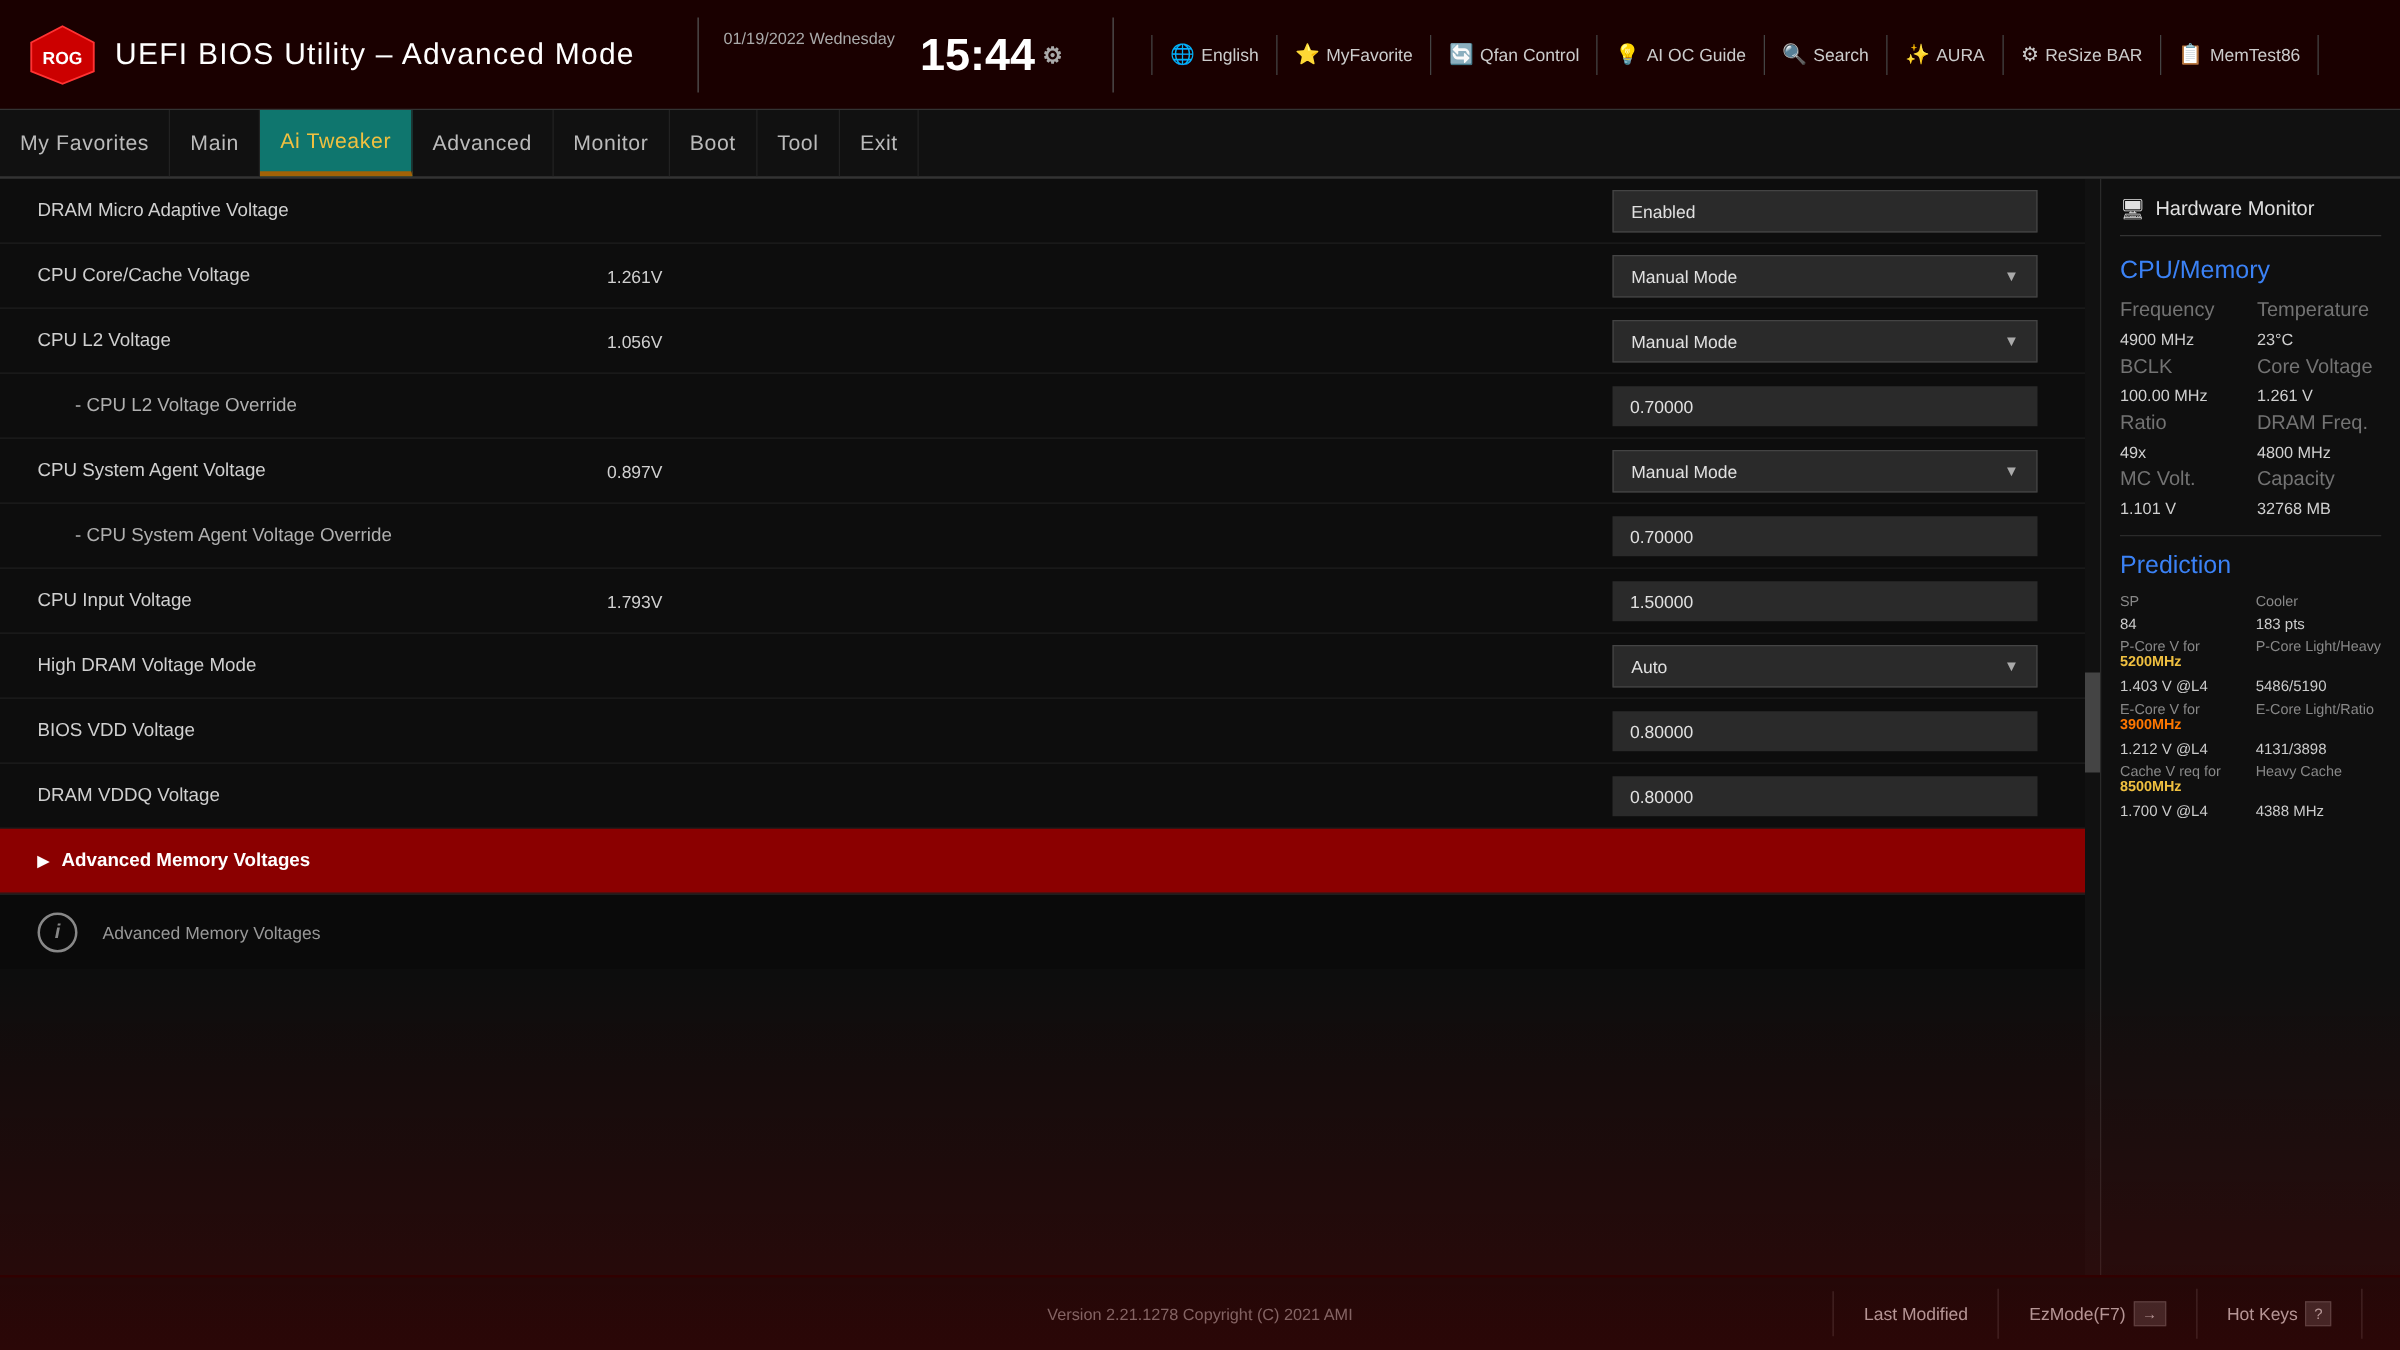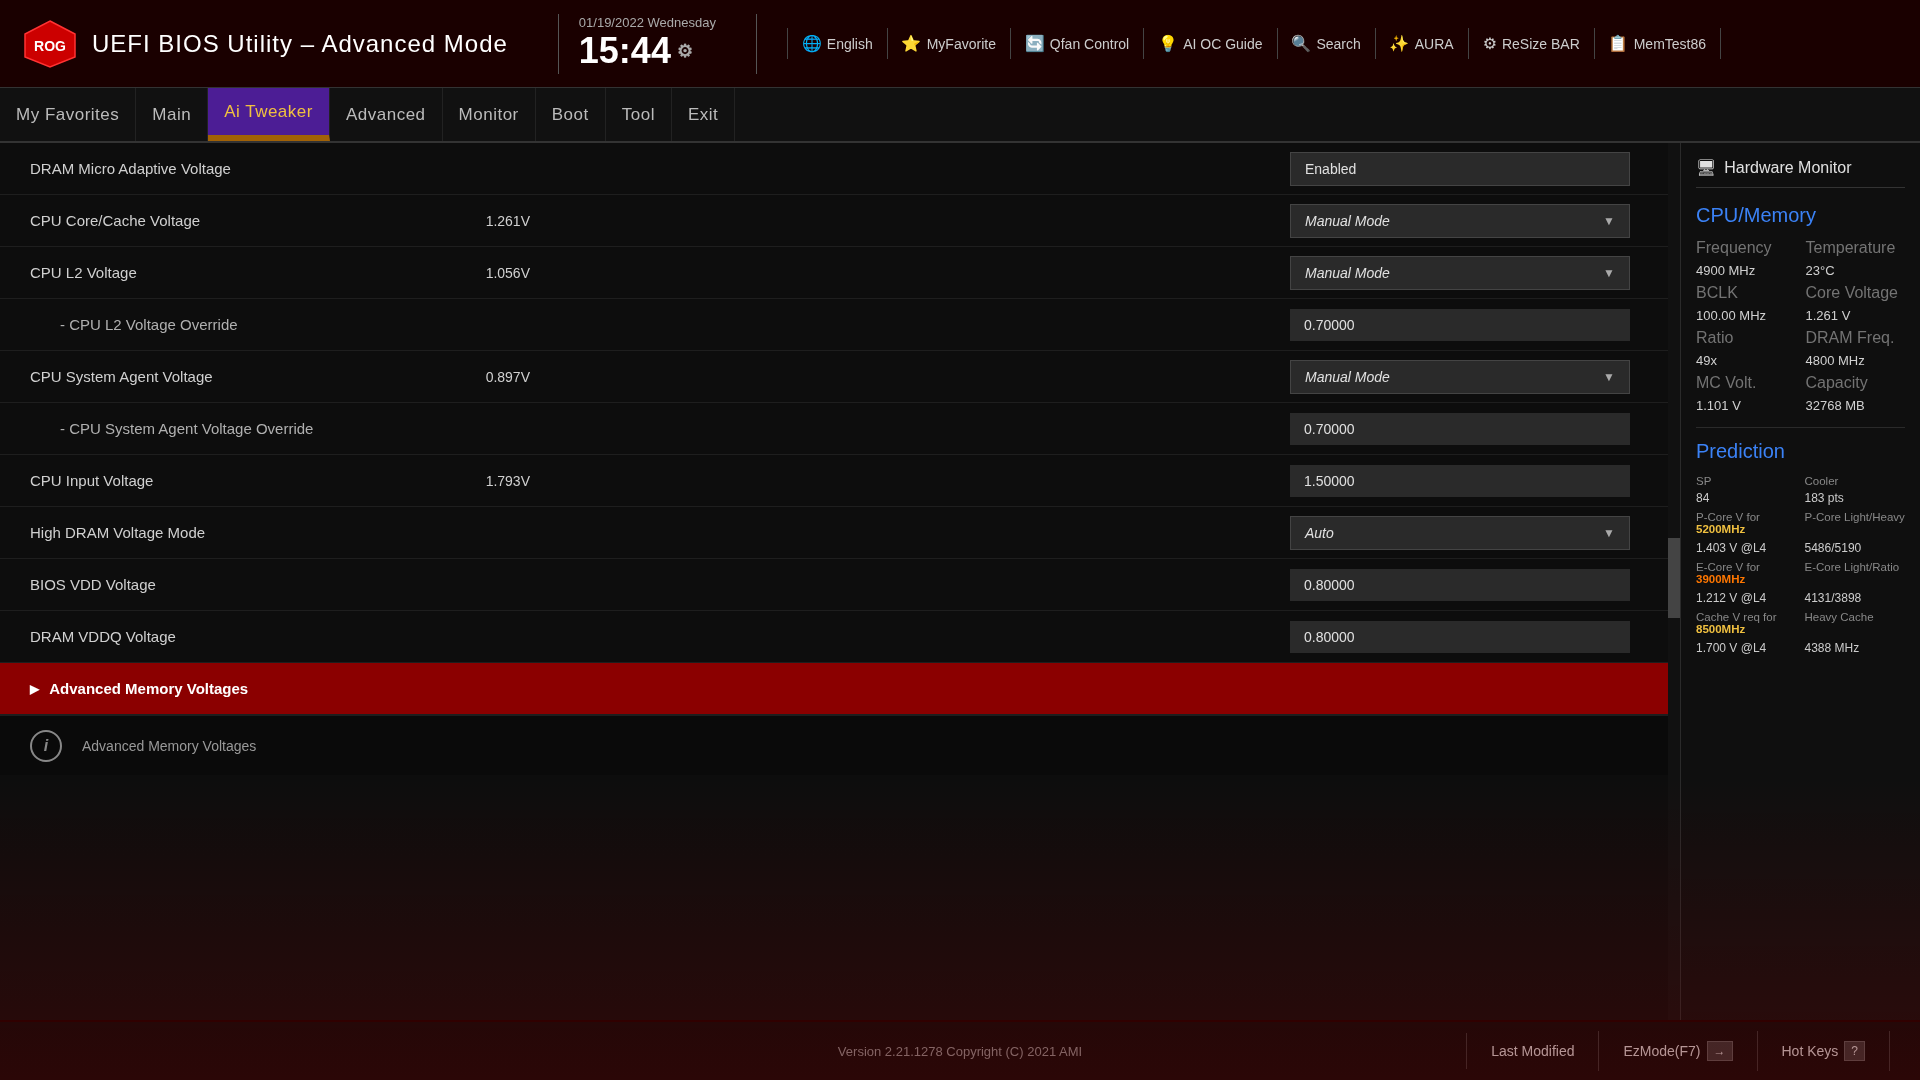--- a/index.html
+++ b/index.html
@@ -52,22 +52,23 @@
       letter-spacing: 1px;
     }
     .header-divider {
       width: 1px;
       height: 60px;
       background: #555;
       margin: 0 20px;
     }
     .datetime-area {
       display: flex;
-      flex-direction: column;
+      flex-direction: row;
       margin-right: 20px;
+      gap: 20px;
     }
     .date-line {
       font-size: 13px;
       color: #aaa;
     }
     .time-line {
       display: flex;
       align-items: center;
       font-size: 36px;
       font-weight: bold;
@@ -118,22 +119,22 @@
       align-items: center;
       padding: 0 16px;
       font-size: 17px;
       color: #bbb;
       cursor: pointer;
       border-right: 1px solid #222;
       letter-spacing: 0.5px;
     }
     .main-nav-item.active {
       color: #f0c040;
-      border-bottom: 6px solid #a16207;
-      background: #4c1d95;
+      border-bottom: 4px solid #a16207;
+      background: #0f766e;
     }
 
     
     .content-area {
       display: flex;
       height: calc(1080px - 88px - 55px - 60px);
     }
 
     
     .settings-panel {
@@ -190,21 +191,20 @@
       background: #2a2a2a;
       border: 1px solid #444;
       color: #e0e0e0;
       padding: 8px 14px;
       font-size: 14px;
       width: 340px;
       display: flex;
       align-items: center;
       justify-content: space-between;
       cursor: pointer;
-      font-style: italic;
     }
     .dropdown-control .chevron { font-size: 12px; color: #aaa; }
     .text-input-control {
       background: #2a2a2a;
       border: 1px solid #444;
       color: #e0e0e0;
       padding: 8px 14px;
       font-size: 14px;
       width: 340px;
     }

